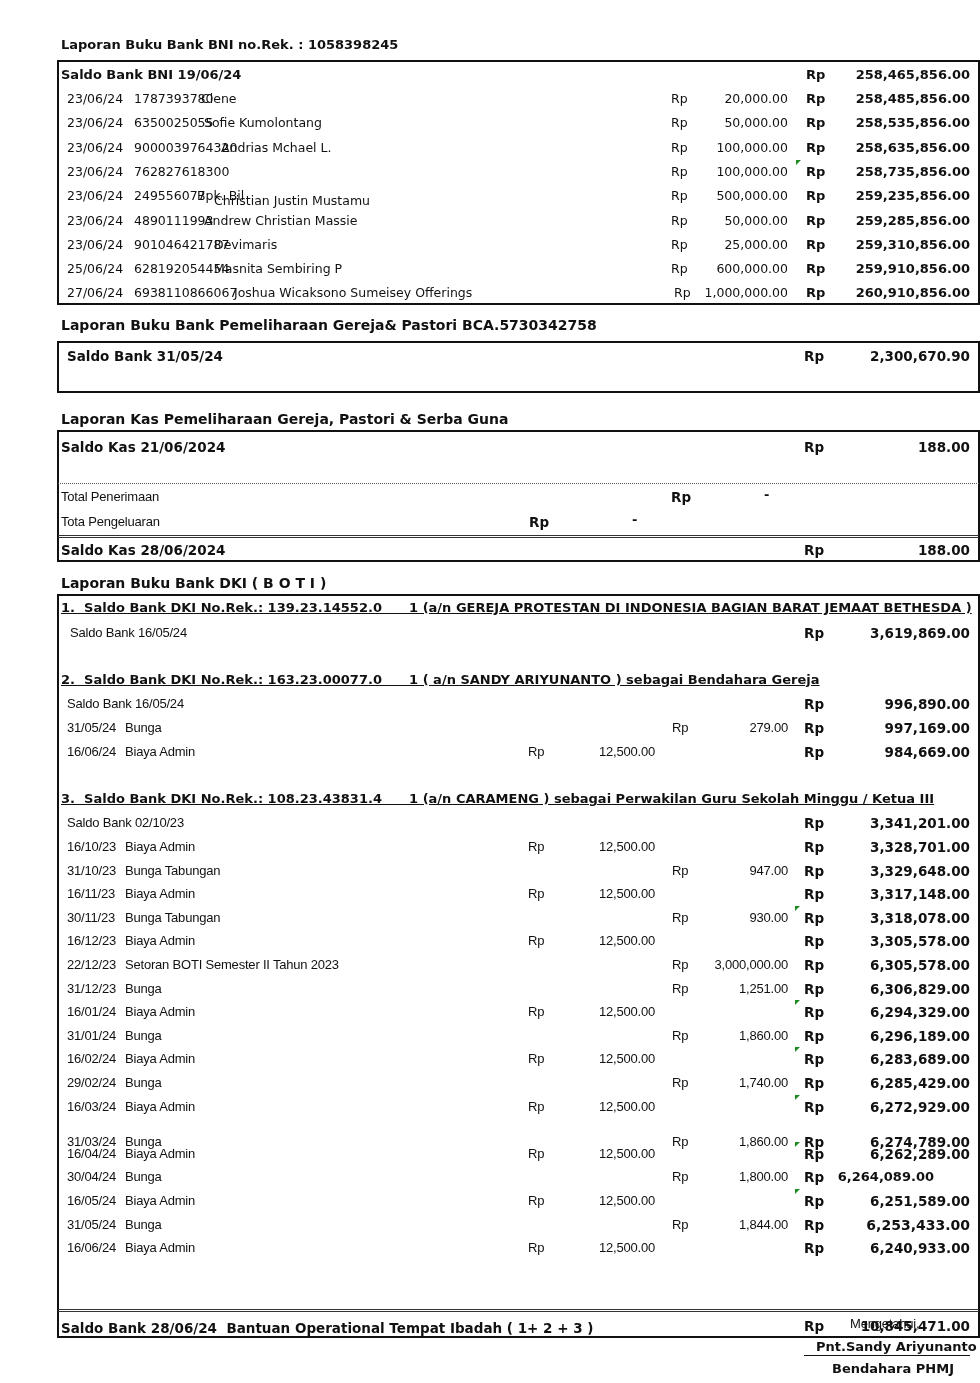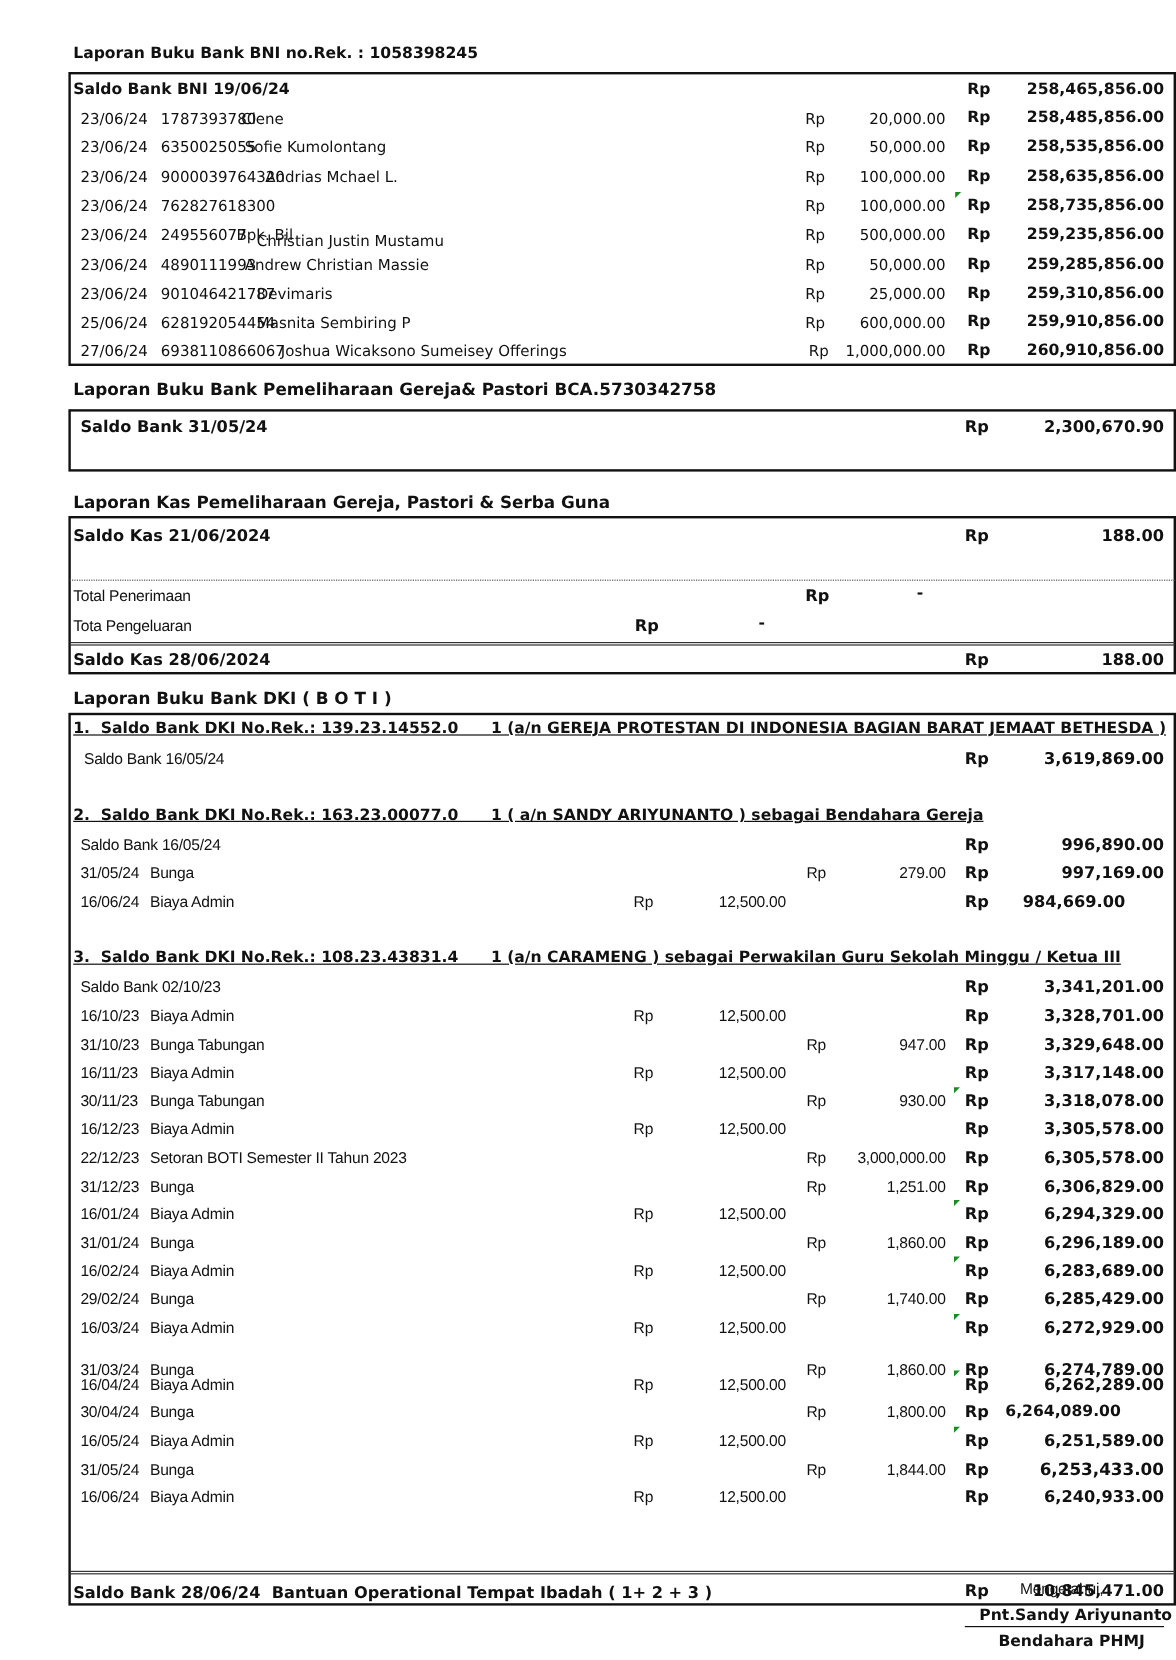--- a/index.html
+++ b/index.html
@@ -155,21 +155,21 @@
       <div class="abs ctxt r" style="left:687px;top:0;width:101px;">279.00</div>
       <div class="abs title cond" style="left:804px;top:0;font-size:13.5px;">Rp</div>
       <div class="abs title cond r" style="left:820px;top:0;width:150px;font-size:13.5px;">997,169.00</div>
     </div>
     <div class="row" style="top:743.6px;">
       <div class="abs ctxt" style="left:67px;top:0;">16/06/24</div>
       <div class="abs ctxt" style="left:125px;top:0;">Biaya Admin</div>
       <div class="abs ctxt" style="left:528px;top:0;">Rp</div>
       <div class="abs ctxt r" style="left:555px;top:0;width:100px;">12,500.00</div>
       <div class="abs title cond" style="left:804px;top:0;font-size:13.5px;">Rp</div>
-      <div class="abs title cond r" style="left:820px;top:0;width:150px;font-size:13.5px;text-align:center;">984,669.00</div>
+      <div class="abs title cond r" style="left:820px;top:0;width:150px;font-size:13.5px;">984,669.00</div>
     </div>
   </div>
 
 <div class="abs title cond ul" style="left:61px;top:791px;font-size:13px;white-space:pre;">3.  Saldo Bank DKI No.Rek.: 108.23.43831.4      1 (a/n CARAMENG ) sebagai Perwakilan Guru Sekolah Minggu / Ketua III</div>
 <div class="abs ctxt" style="left:67px;top:815px;">Saldo Bank 02/10/23</div>
 <div class="abs title cond" style="left:804px;top:815px;font-size:13.5px;">Rp</div>
 <div class="abs title cond r" style="left:820px;top:815px;width:150px;font-size:13.5px;">3,341,201.00</div>
 <div id="acc3-rows">
     <div class="row" style="top:839px;">
       <div class="abs ctxt" style="left:67px;top:0;">16/10/23</div>

